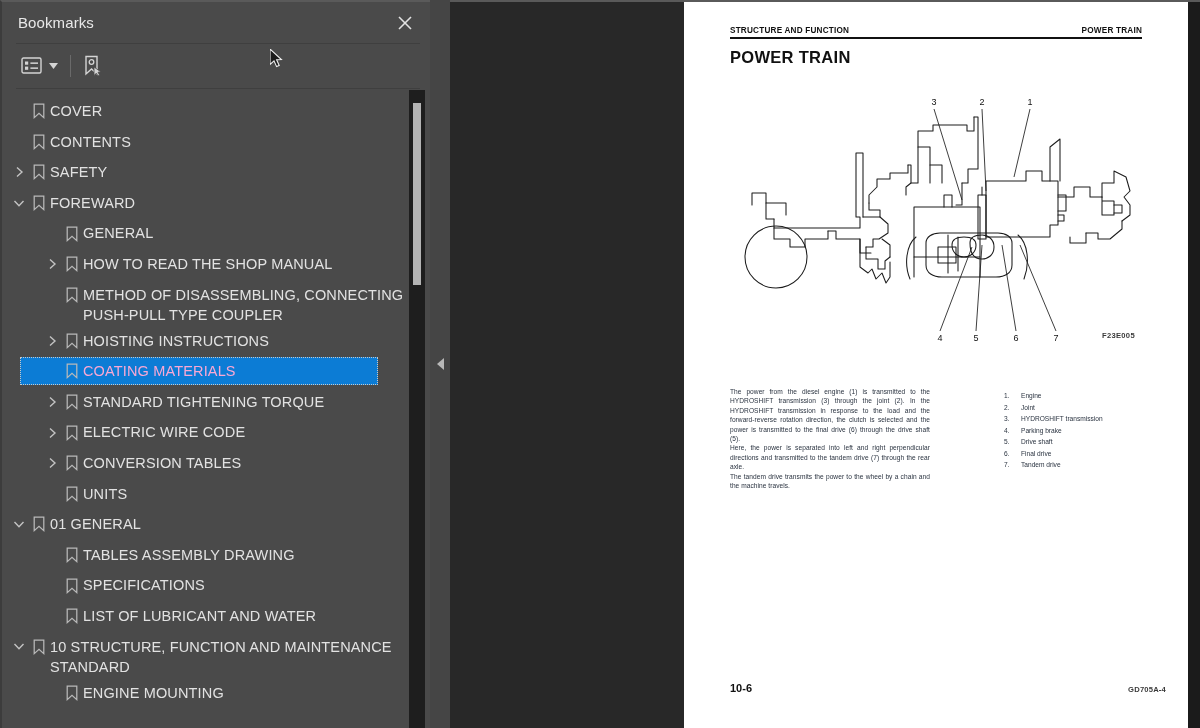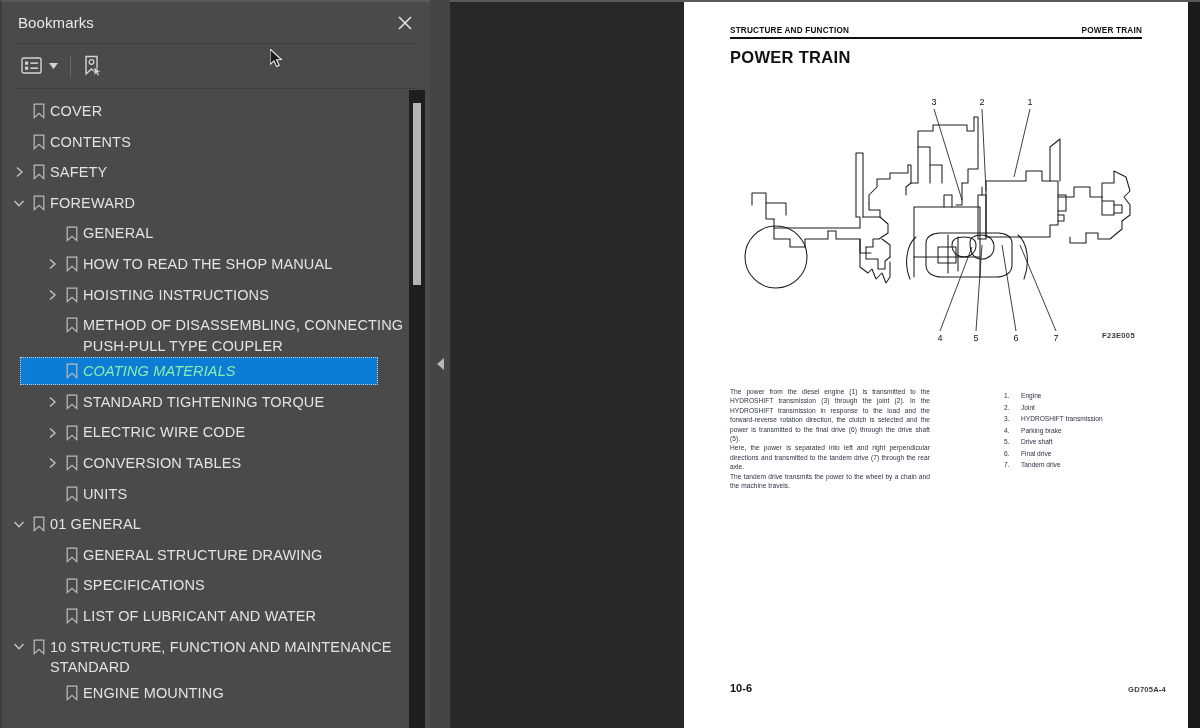--- a/index.html
+++ b/index.html
@@ -130,21 +130,21 @@
   }
   .node.selected .node-hl {
     position: absolute;
     left: 0; top: 1px;
     height: 28px;
     background: #0c7cd5;
     outline: 1px dotted #c9c9c9;
     outline-offset: -1px;
     z-index: 0;
   }
-  .node.selected .node-label { color: #86efac; position: relative; z-index: 1; font-style: italic; }
+  .node.selected .node-label { color: #f9a8d4; position: relative; z-index: 1; }
   .node.selected .node-bm { position: relative; z-index: 1; }
 
   
   .lvl0 { padding-left: 8px; }
   .lvl1 { padding-left: 41px; }
 
   
   #tree-scroll {
     position: absolute;
     right: 5px; top: 88px;
@@ -412,42 +412,42 @@
             </svg>
           </div>
           <div class="node-bm">
             <svg width="12" height="16" viewBox="0 0 12 16">
               <path d="M1.2,1 L10.8,1 L10.8,14.6 L6,10.3 L1.2,14.6 Z" fill="none" stroke="#b9b9b9" stroke-width="1.25"></path>
             </svg>
           </div>
           <div class="node-label">HOW TO READ THE SHOP MANUAL</div>
         </div>
         <div class="node lvl1">
+          <div class="node-twisty"></div>
+          <div class="node-bm">
+            <svg width="12" height="16" viewBox="0 0 12 16">
+              <path d="M1.2,1 L10.8,1 L10.8,14.6 L6,10.3 L1.2,14.6 Z" fill="none" stroke="#b9b9b9" stroke-width="1.25"></path>
+            </svg>
+          </div>
+          <div class="node-label">METHOD OF DISASSEMBLING, CONNECTING
+PUSH-PULL TYPE COUPLER</div>
+        </div>
+        <div class="node lvl1">
           <div class="node-twisty">
             <svg width="9" height="12" viewBox="0 0 9 12">
               <polyline points="2,1.5 7,6 2,10.5" fill="none" stroke="#c3c3c3" stroke-width="1.4"></polyline>
             </svg>
           </div>
           <div class="node-bm">
             <svg width="12" height="16" viewBox="0 0 12 16">
               <path d="M1.2,1 L10.8,1 L10.8,14.6 L6,10.3 L1.2,14.6 Z" fill="none" stroke="#b9b9b9" stroke-width="1.25"></path>
             </svg>
           </div>
           <div class="node-label">HOISTING INSTRUCTIONS</div>
         </div>
-        <div class="node lvl1">
-          <div class="node-twisty"></div>
-          <div class="node-bm">
-            <svg width="12" height="16" viewBox="0 0 12 16">
-              <path d="M1.2,1 L10.8,1 L10.8,14.6 L6,10.3 L1.2,14.6 Z" fill="none" stroke="#b9b9b9" stroke-width="1.25"></path>
-            </svg>
-          </div>
-          <div class="node-label">METHOD OF DISASSEMBLING, CONNECTING
-PUSH-PULL TYPE COUPLER</div>
-        </div>
         <div class="node lvl1 selected">
           <div class="node-hl" style="left: 18px; width: 358px;"></div>
           <div class="node-twisty"></div>
           <div class="node-bm">
             <svg width="12" height="16" viewBox="0 0 12 16">
               <path d="M1.2,1 L10.8,1 L10.8,14.6 L6,10.3 L1.2,14.6 Z" fill="none" stroke="#b9b9b9" stroke-width="1.25"></path>
             </svg>
           </div>
           <div class="node-label">COATING MATERIALS</div>
         </div>
@@ -512,21 +512,21 @@
           </div>
           <div class="node-label">01 GENERAL</div>
         </div>
         <div class="node lvl1">
           <div class="node-twisty"></div>
           <div class="node-bm">
             <svg width="12" height="16" viewBox="0 0 12 16">
               <path d="M1.2,1 L10.8,1 L10.8,14.6 L6,10.3 L1.2,14.6 Z" fill="none" stroke="#b9b9b9" stroke-width="1.25"></path>
             </svg>
           </div>
-          <div class="node-label">GENERAL STRUCTURE DRAWING</div>
+          <div class="node-label">TABLES ASSEMBLY DRAWING</div>
         </div>
         <div class="node lvl1">
           <div class="node-twisty"></div>
           <div class="node-bm">
             <svg width="12" height="16" viewBox="0 0 12 16">
               <path d="M1.2,1 L10.8,1 L10.8,14.6 L6,10.3 L1.2,14.6 Z" fill="none" stroke="#b9b9b9" stroke-width="1.25"></path>
             </svg>
           </div>
           <div class="node-label">SPECIFICATIONS</div>
         </div>

